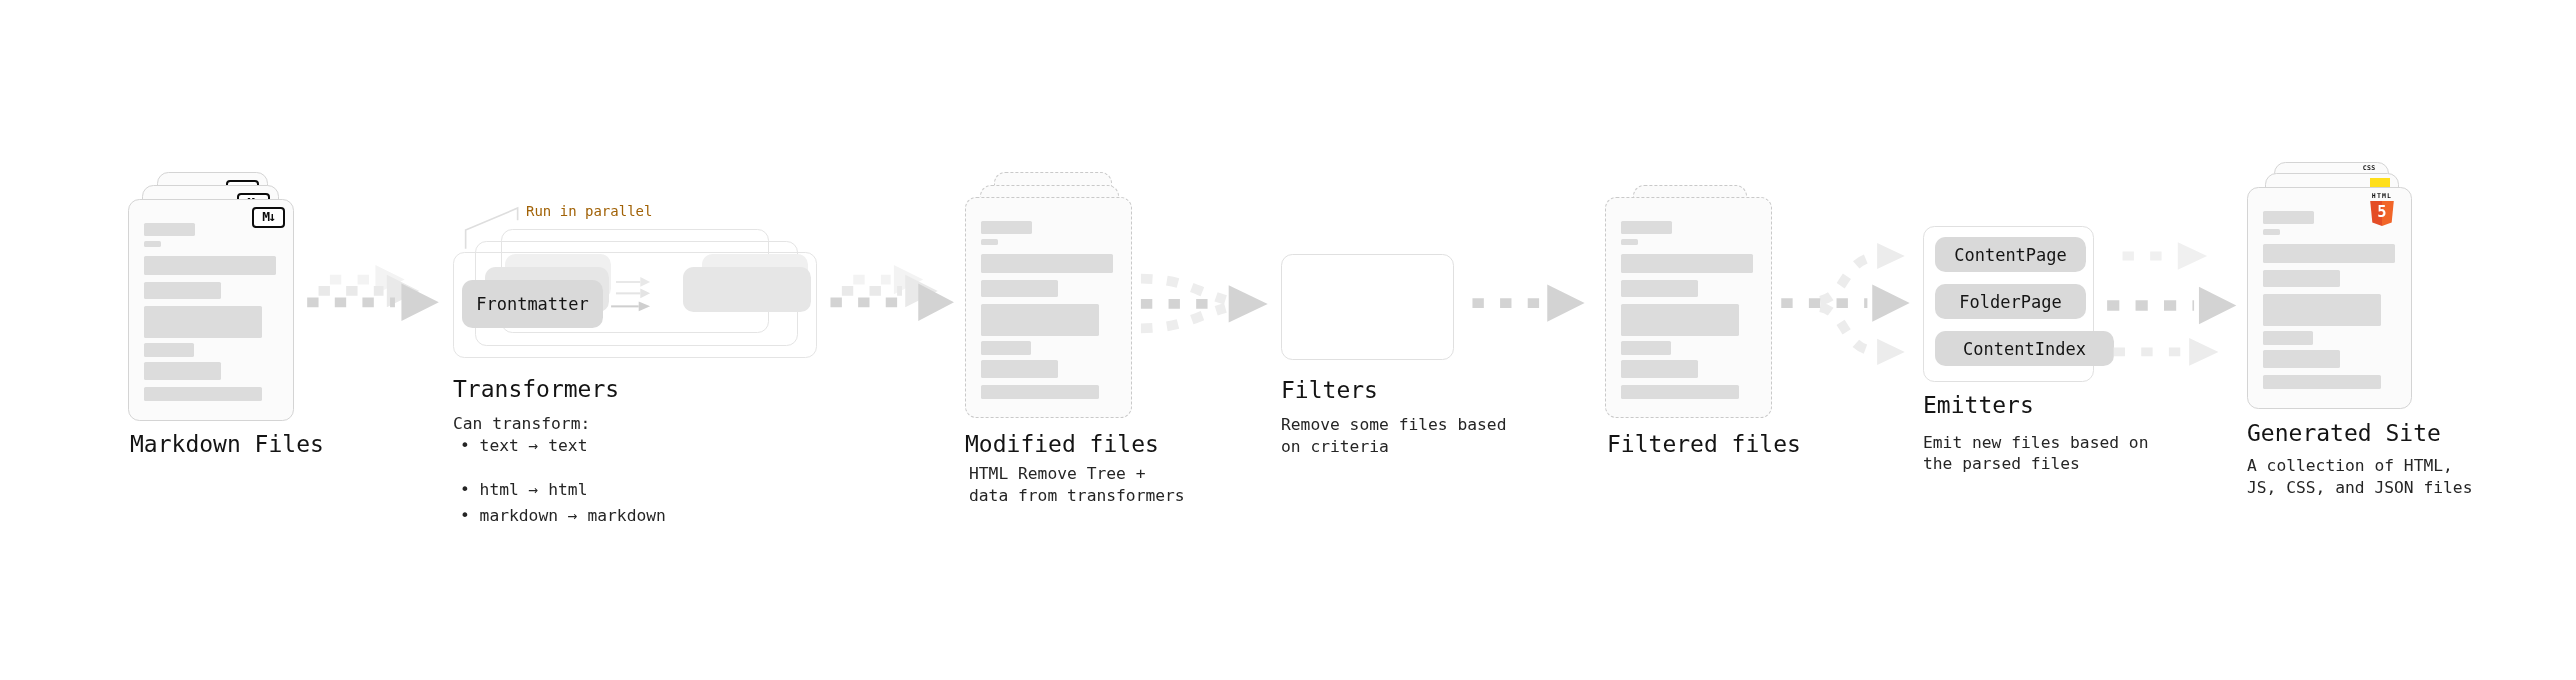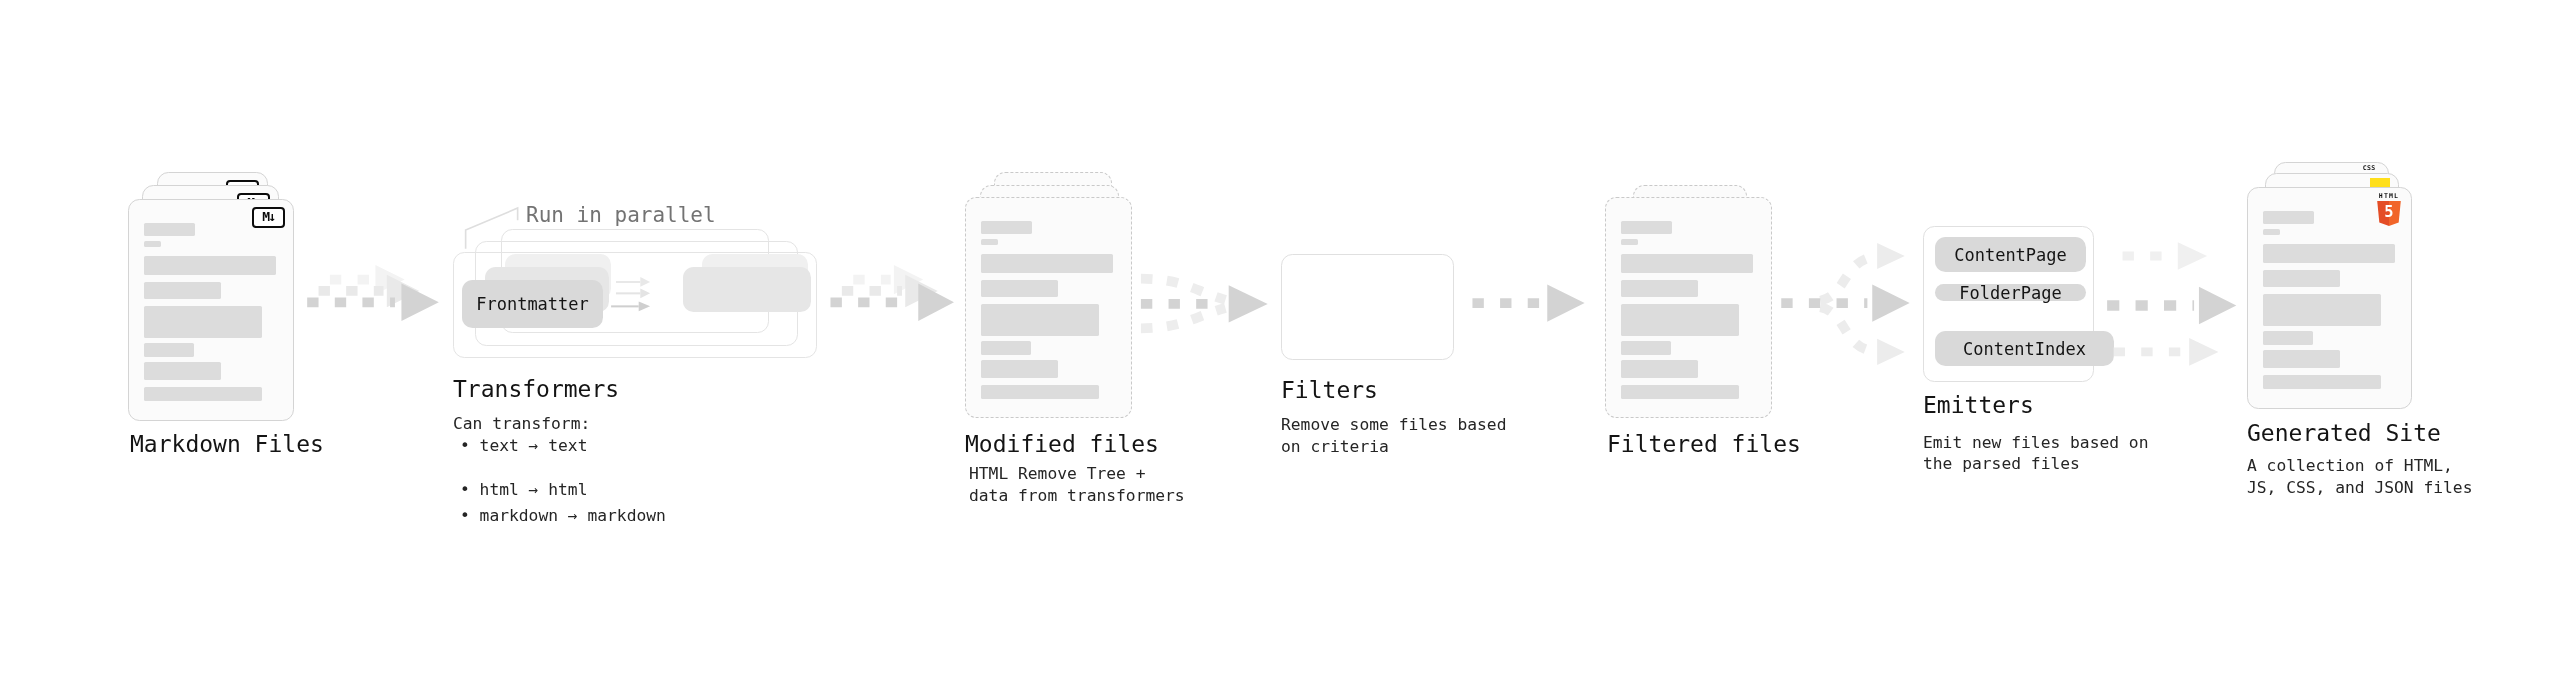--- a/index.html
+++ b/index.html
@@ -16,35 +16,35 @@
   .b3{width:132px;height:19.5px;margin-bottom:6.5px;}
   .b4{width:77px;height:17px;margin-bottom:7.3px;}
   .b5{width:118px;height:32.5px;margin-bottom:4.9px;}
   .b6{width:50px;height:14px;margin-bottom:4.9px;}
   .b7{width:77px;height:18px;margin-bottom:6.5px;}
   .b8{width:118px;height:14px;}
   
   .md-badge{position:absolute;top:7.3px;right:8.1px;width:33px;height:20.3px;border:2.4px solid #0c0c0c;border-radius:4.1px;
             background:#fff;color:#0c0c0c;font-weight:bold;font-size:13px;line-height:15.4px;text-align:center;
             box-sizing:border-box;letter-spacing:-1.6px;}
-  .html5-logo{position:absolute;top:4.9px;right:8px;width:28px;text-align:center;}
+  .html5-logo{position:absolute;top:4.9px;right:15px;width:28px;text-align:center;}
   .html5-word{font-size:6.5px;font-weight:bold;letter-spacing:1.2px;color:#111;line-height:7.3px;}
   .html5-shield{width:23.6px;height:25px;margin:0.8px auto 0;background:linear-gradient(90deg,#e44d26 50%,#f16529 50%);
             clip-path:polygon(0 0,100% 0,91% 86%,50% 100%,9% 86%);color:#fff;font-weight:bold;font-size:15.4px;line-height:23.6px;}
   .js-badge{position:absolute;top:4.1px;right:8.1px;width:19.5px;height:12.2px;background:#ffdf1c;}
   .css-badge{position:absolute;top:2.4px;right:9.8px;width:18px;text-align:center;}
   .css-word{font-size:6.5px;font-weight:bold;color:#111;line-height:6.5px;letter-spacing:0.4px;}
   .css-bar{height:2.4px;background:#2d53e5;margin-top:0.8px;}
   
   .t-panel{position:absolute;border:1.6px solid #e4e4e4;border-radius:11.4px;background:transparent;box-sizing:border-box;}
   .gray-box{position:absolute;background:#d9d9d9;border-radius:10.6px;color:#141414;font-size:17px;
             display:flex;align-items:center;justify-content:center;box-sizing:border-box;}
   .gray-box.echo1{background:#e6e6e6;}
   .gray-box.echo2{background:#f0f0f0;}
-  .note{position:absolute;color:#737373;font-size:21px;white-space:nowrap;}
+  .note{position:absolute;color:#a16207;font-size:14px;white-space:nowrap;}
   
   .holder{position:absolute;background:#ffffff;border:1.6px solid #e0e0e0;border-radius:11.4px;box-sizing:border-box;}
   
   .stage-label{position:absolute;color:#141414;font-size:23px;line-height:28px;white-space:nowrap;}
   .caption{position:absolute;color:#252525;font-size:16.3px;line-height:22px;white-space:nowrap;}
   .svg-overlay{position:absolute;inset:0;pointer-events:none;}
 </style>
 </head>
 <body>
 
@@ -133,21 +133,21 @@
         <div class="bar b7"></div>
         <div class="bar b8"></div>
       </div>
     </div>
     <div class="stage-label" style="left:1607px;top:430px;">Filtered files</div>
   </div>
 
   <div class="stage">
     <div class="holder" style="left:1923px;top:226px;width:171px;height:156px;"></div>
     <div class="gray-box" style="left:1935px;top:237px;width:151px;height:35px;">ContentPage</div>
-    <div class="gray-box" style="left:1935px;top:284px;width:151px;height:17px;border-radius:10px;">FolderPage</div>
+    <div class="gray-box" style="left:1935px;top:284px;width:151px;height:35px;border-radius:10px;">FolderPage</div>
     <div class="gray-box" style="left:1935px;top:331px;width:179px;height:35px;">ContentIndex</div>
     <div class="stage-label" style="left:1923px;top:391px;">Emitters</div>
     <div class="caption" style="left:1923px;top:432px;">Emit new files based on</div>
     <div class="caption" style="left:1923px;top:453px;">the parsed files</div>
   </div>
 
   <div class="stage">
     <div class="doc" style="left:2274px;top:162px;width:115px;height:57px;">
       <div class="css-badge">
         <div class="css-word">CSS</div>

